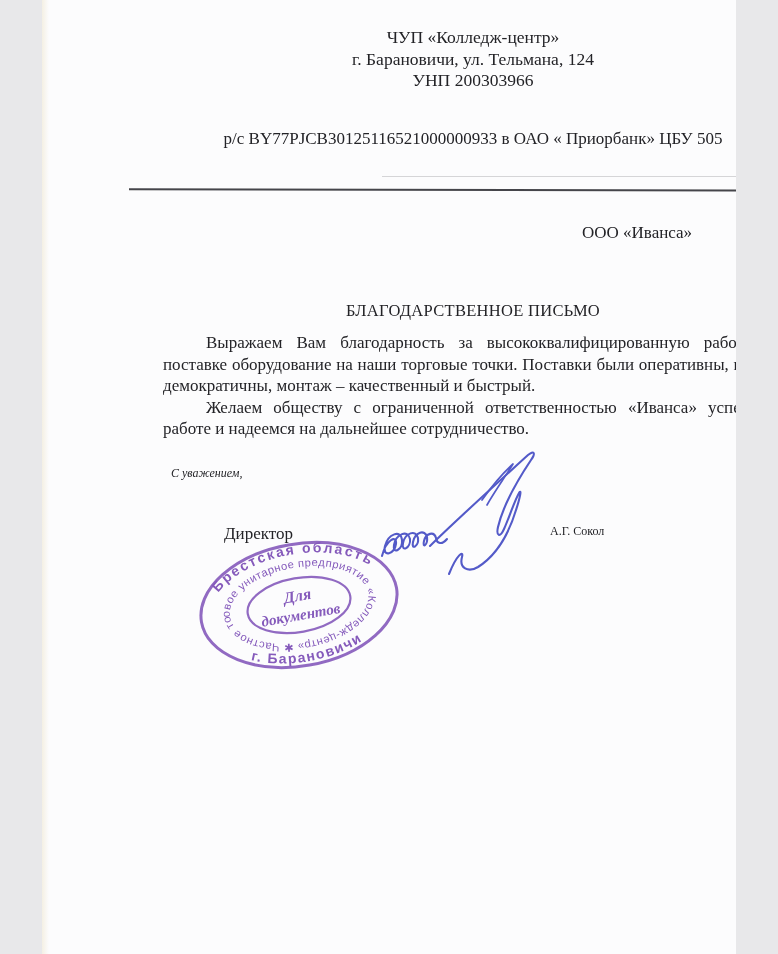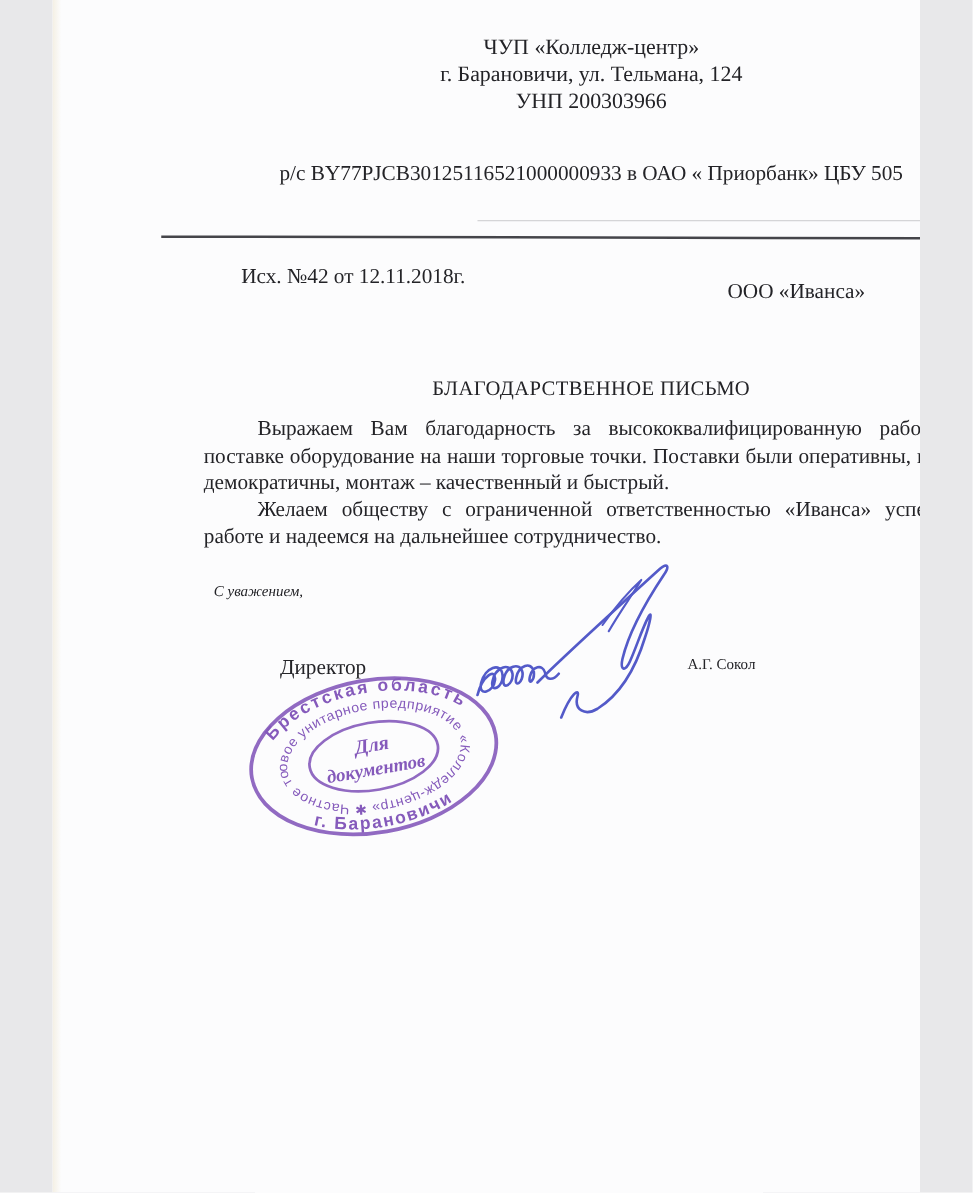--- a/index.html
+++ b/index.html
@@ -62,21 +62,20 @@
     <div>УНП 200303966</div>
   </div>
 
   <div class="center-col bankblock">
     <div>р/с BY77PJCB30125116521000000933 в ОАО « Приорбанк» ЦБУ 505</div>
   </div>
 
   <div class="artifact-line"></div>
   <div class="divider"></div>
 
-  <div class="ref-out">Исх. №42 от 12.11.2018г.</div>
   <div class="ref-rec">ООО «Иванса»</div>
 
   <div class="center-col doc-title">БЛАГОДАРСТВЕННОЕ ПИСЬМО</div>
 
   <div class="body-text">
     <p>Выражаем Вам благодарность за высококвалифицированную работу по поставке оборудование на наши торговые точки. Поставки были оперативны, цены – демократичны, монтаж – качественный и быстрый.</p>
     <p>Желаем обществу с ограниченной ответственностью «Иванса»  успехов в работе и надеемся на дальнейшее сотрудничество.</p>
   </div>
 
   <div class="regards">С уважением,</div>

